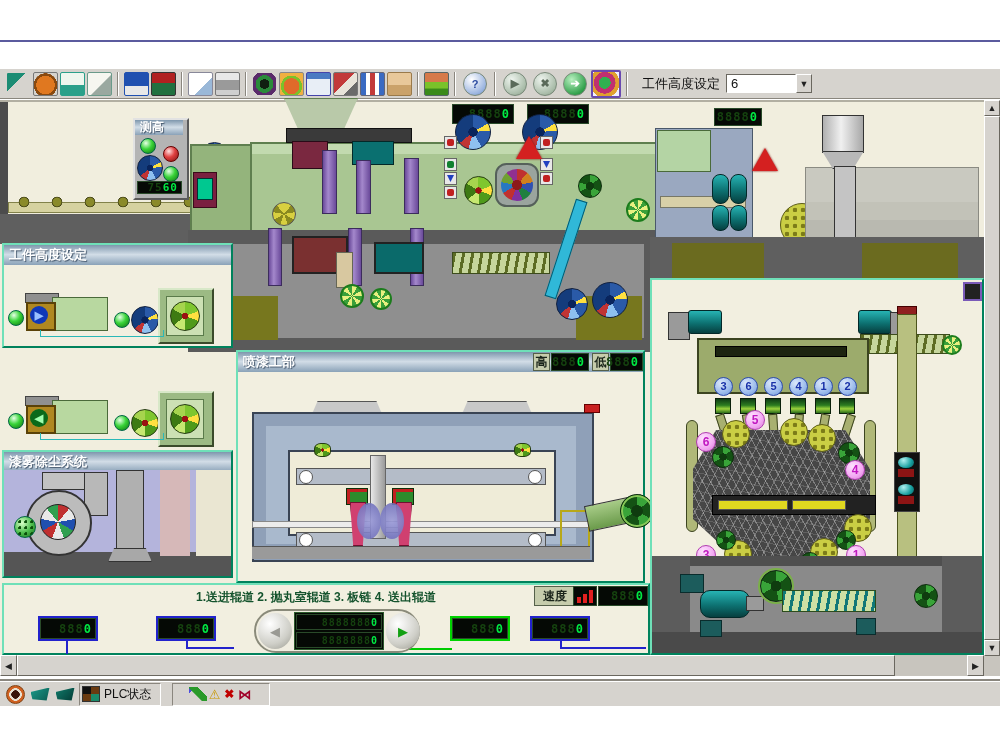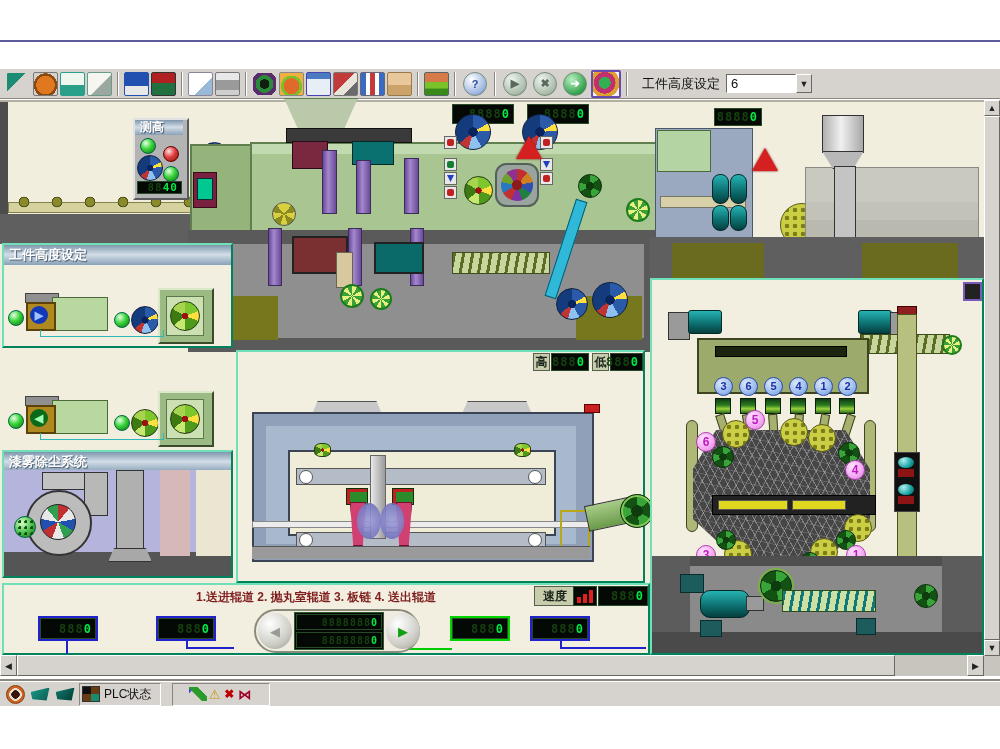--- a/index.html
+++ b/index.html
@@ -126,22 +126,22 @@
   <div class="a" style="left:8px;top:196px;width:650px;height:12px;background-image:radial-gradient(circle at 16px 6px,#8a8a2a 4px,#3a3a12 5px,rgba(0,0,0,0) 5.6px);background-size:33px 12px"></div>
   <div class="a" style="left:0;top:214px;width:236px;height:30px;background:#5f5f5f"></div>
 
   <div class="a" style="left:133px;top:118px;width:52px;height:78px;background:#b4b4b4;border:2px solid;border-color:#e2e2e2 #5a5a5a #5a5a5a #e2e2e2"></div>
   <div class="a hdr" style="left:135px;top:120px;width:48px;height:15px;line-height:15px;font-size:12px">测高</div>
   <div class="a light-g" style="left:140px;top:138px;width:14px;height:14px"></div>
   <div class="a light-r" style="left:163px;top:146px;width:14px;height:14px"></div>
   <div class="a fanb" style="left:137px;top:155px;width:24px;height:24px"></div>
   <div class="a light-g" style="left:163px;top:166px;width:14px;height:14px"></div>
   <div class="a seg" style="left:137px;top:181px;width:45px;height:13px;font-size:11px">
-      <i>88</i>
-      <b>40</b>
+      <i>75</i>
+      <b>60</b>
     </div>
   <div class="a fanb" style="left:200px;top:142px;width:27px;height:27px"></div>
   <div class="a btn-sq" style="left:207px;top:174px">
       <i style="background:#c02020"></i>
     </div>
   <div class="a btn-sq" style="left:207px;top:188px">
       <i style="background:#2040c0;border-radius:0;clip-path:polygon(0 0,100% 0,50% 100%)"></i>
     </div>
   <div class="a btn-sq" style="left:207px;top:202px">
       <i style="background:#c02020"></i>
@@ -280,20 +280,21 @@
   <div class="a" style="left:84px;top:472px;width:22px;height:42px;background:#b8b8b8;border:1px solid #333"></div>
   <div class="a" style="left:26px;top:490px;width:62px;height:62px;border-radius:50%;background:#bcbcbc;border:2px solid #333"></div>
   <div class="a" style="left:40px;top:504px;width:34px;height:34px;border-radius:50%;border:1px solid #222;background:conic-gradient(#c03030 0 40deg,#e8e8e8 40deg 80deg,#2050b0 80deg 120deg,#30a050 120deg 160deg,#e8e8e8 160deg 200deg,#c03030 200deg 240deg,#2050b0 240deg 280deg,#e8e8e8 280deg 320deg,#30a050 320deg 360deg)"></div>
   <div class="a" style="left:14px;top:516px;width:20px;height:20px;border-radius:50%;background:radial-gradient(circle at 35% 30%,#d8ffc8,#50c050 50%,#187018);background-image:radial-gradient(circle 1.5px at 5px 5px,#0a500a 1.5px,rgba(0,0,0,0) 2px),radial-gradient(circle at 35% 30%,#d8ffc8,#50c050 50%,#187018);background-size:6px 6px,100% 100%;border:1px solid #064"></div>
   <div class="a" style="left:116px;top:470px;width:26px;height:80px;background:#b0b0b0;border:1px solid #333"></div>
   <div class="a" style="left:108px;top:548px;width:42px;height:12px;background:#a8a8a8;border:1px solid #333;clip-path:polygon(14% 0,86% 0,100% 100%,0 100%)"></div>
   <div class="a" style="left:160px;top:470px;width:30px;height:86px;background:#d6b8b8"></div>
   <div class="a" style="left:196px;top:470px;width:35px;height:86px;background:#eae6d2"></div>
 
   <div class="a panel" style="left:236px;top:350px;width:409px;height:233px">
+    <div class="hdr">喷漆工部</div>
     <div class="a tagbox" style="left:295px;top:1px;width:17px;height:18px">高</div>
     <div class="a seg" style="left:313px;top:1px;width:38px;height:18px">
         <i>888</i>
         <b>0</b>
       </div>
     <div class="a tagbox" style="left:354px;top:1px;width:17px;height:18px">低</div>
     <div class="a seg" style="left:372px;top:1px;width:33px;height:18px">
         <i>888</i>
         <b>0</b>
       </div>
@@ -406,21 +407,21 @@
   <div class="a" style="left:680px;top:574px;width:22px;height:17px;background:#1c5c5c;border:1px solid #0a2c2c"></div>
   <div class="a" style="left:700px;top:620px;width:20px;height:15px;background:#1c5c5c;border:1px solid #0a2c2c"></div>
   <div class="a" style="left:856px;top:618px;width:18px;height:15px;background:#1c5c5c;border:1px solid #0a2c2c"></div>
   <div class="a motor-t" style="left:700px;top:590px;width:48px;height:26px;border-radius:10px"></div>
   <div class="a" style="left:746px;top:596px;width:16px;height:13px;background:#9a9a9a;border:1px solid #333"></div>
   <div class="a rotor-g" style="left:760px;top:570px;width:30px;height:30px;box-shadow:0 0 0 2px #7ab048"></div>
   <div class="a screw-t" style="left:782px;top:590px;width:92px;height:20px"></div>
   <div class="a rotor-g" style="left:914px;top:584px;width:22px;height:22px"></div>
 
   <div class="a panel" style="left:2px;top:583px;width:648px;height:72px">
-    <div class="a" style="left:192px;top:3px;color:#7f1d1d;font:bold 12px/18px 'Liberation Sans',sans-serif;text-shadow:none">1.送进辊道 2. 抛丸室辊道 3. 板链 4. 送出辊道</div>
+    <div class="a" style="left:192px;top:3px;color:#14532d;font:bold 12px/18px 'Liberation Sans',sans-serif;text-shadow:none">1.送进辊道 2. 抛丸室辊道 3. 板链 4. 送出辊道</div>
     <div class="a tagbox" style="left:530px;top:1px;width:42px;height:20px;line-height:19px">速度</div>
     <div class="a" style="left:569px;top:1px;width:24px;height:20px;background:#050905;background-image:linear-gradient(#e02020,#e02020),linear-gradient(#e02020,#e02020),linear-gradient(#e02020,#e02020);background-size:4px 6px,4px 9px,4px 13px;background-position:3px 10px,9px 7px,15px 3px;background-repeat:no-repeat;border:1px solid #294a29;box-sizing:border-box"></div>
     <div class="a seg" style="left:594px;top:1px;width:50px;height:20px">
         <i>888</i>
         <b>0</b>
       </div>
   </div>
   <div class="a" style="left:38px;top:616px;width:60px;height:25px;border:2px solid #2222cc;background:#050905;box-sizing:border-box;display:flex">
       <span class="seg" style="flex:1;border:1px solid #fff0;border-color:#294a29">
         <i>888</i>

